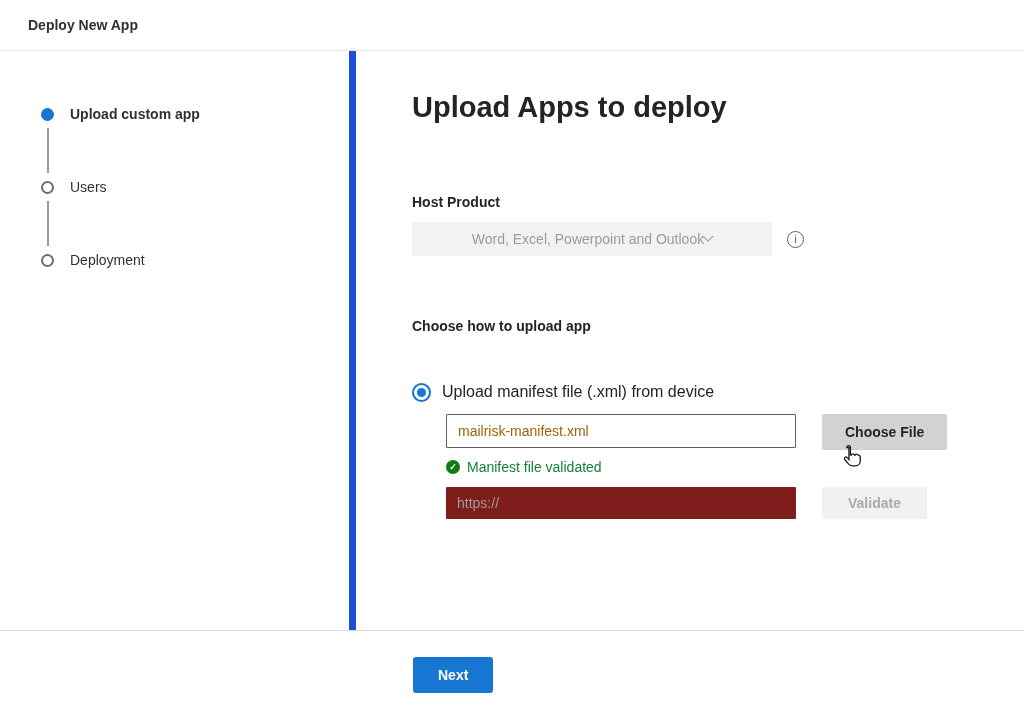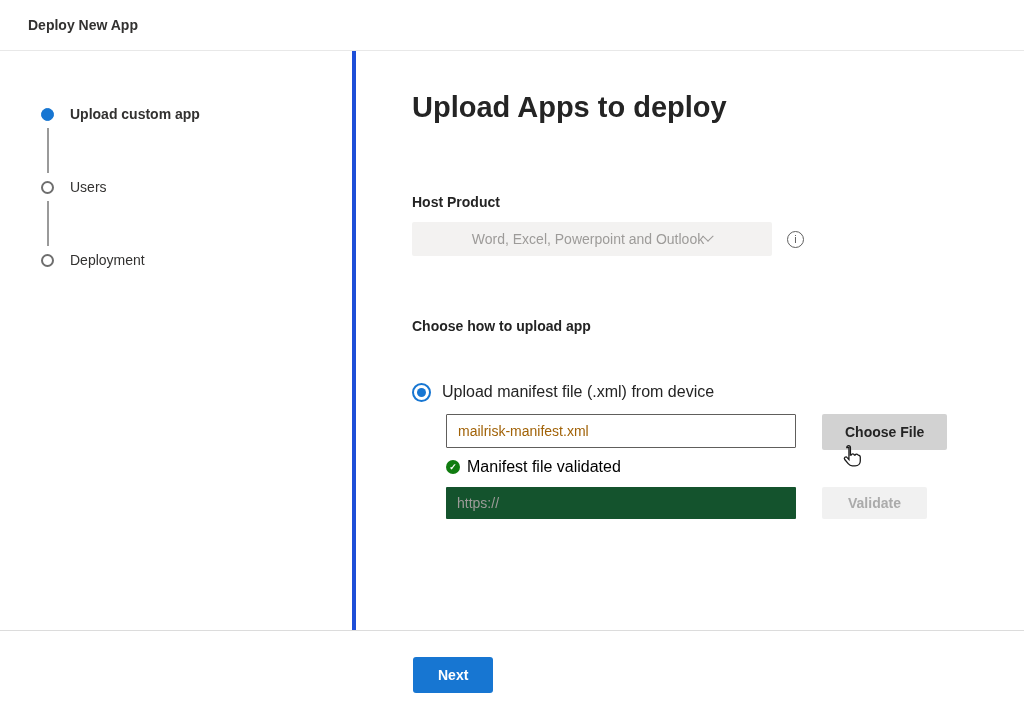--- a/index.html
+++ b/index.html
@@ -21,21 +21,21 @@
     padding-left: 28px;
   }
   .topbar-title { font-size: 14px; font-weight: 700; color: #323130; }
 
   
   .content { display: flex; height: 579px; }
 
   
   .sidebar {
     width: 356px;
-    border-right: 4px solid #1d4ed8;
+    border-right: 7px solid #1d4ed8;
     padding: 55px 0 0 41px;
     flex-shrink: 0;
   }
   .step-row { display: flex; align-items: center; gap: 16px; height: 16px; }
   .step-circle { width: 13px; height: 13px; border-radius: 50%; flex-shrink: 0; }
   .step-circle.active { background: #1776d2; border: 1px solid #1776d2; }
   .step-circle.pending { background: #ffffff; border: 2px solid #6e6e6e; }
   .step-label { font-size: 14px; color: #323130; }
   .step-label.active { font-weight: 700; }
   .step-connector { width: 2px; height: 45px; background: #9a9a9a; margin: 6px 0 6px 6px; }
@@ -87,21 +87,21 @@
   .text-input {
     width: 350px; height: 34px;
     border: 1px solid #605e5c; border-radius: 1px;
     padding: 0 11px;
     font-size: 14px; color: #a16207;
     font-family: "Liberation Sans", sans-serif;
     background: #ffffff;
     outline: none;
   }
   .text-input.disabled {
-    background: #14532d;
+    background: #7f1d1d;
     border: none;
     height: 32px;
     color: #9d9b99;
   }
   .text-input.disabled::placeholder { color: #9d9b99; }
 
   .choose-file-btn {
     height: 36px; padding: 0 23px;
     background: #d2d2d2;
     border: none; border-radius: 2px;
@@ -120,21 +120,21 @@
   .validation-row {
     display: flex; align-items: center; gap: 7px;
     margin-left: 34px; margin-top: 9px; height: 16px;
   }
   .check-icon {
     width: 14px; height: 14px; border-radius: 50%;
     background: #107c10; color: #ffffff;
     display: flex; align-items: center; justify-content: center;
     font-size: 9px; font-weight: 700;
   }
-  .validation-text { font-size: 16px; color: #000000; }
+  .validation-text { font-size: 14px; color: #15803d; }
 
   
   .footer {
     height: 78px;
     border-top: 1px solid #dcdcdc;
     padding: 26px 12px 0 413px;
   }
   .next-btn {
     height: 36px; padding: 0 25px;
     background: #1776d2;

